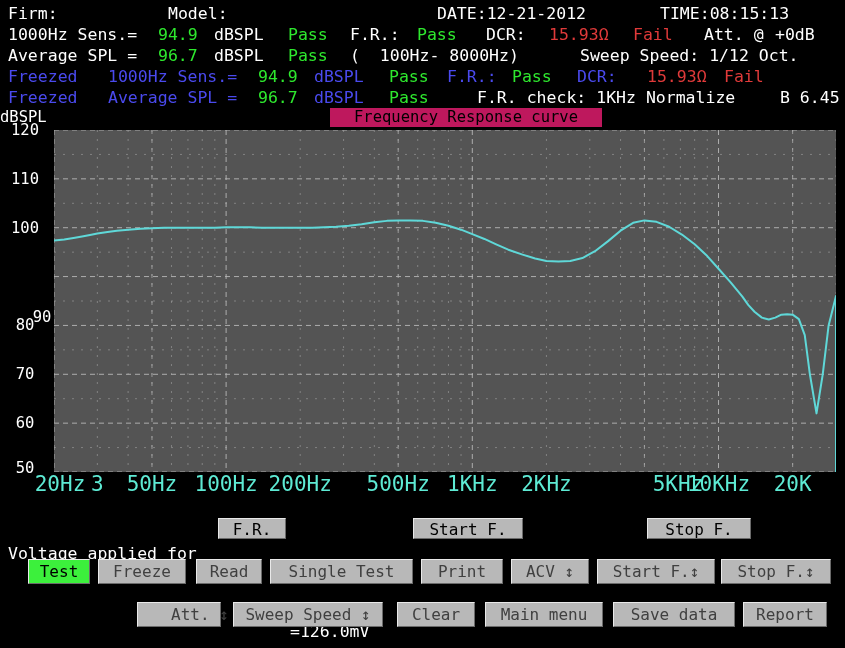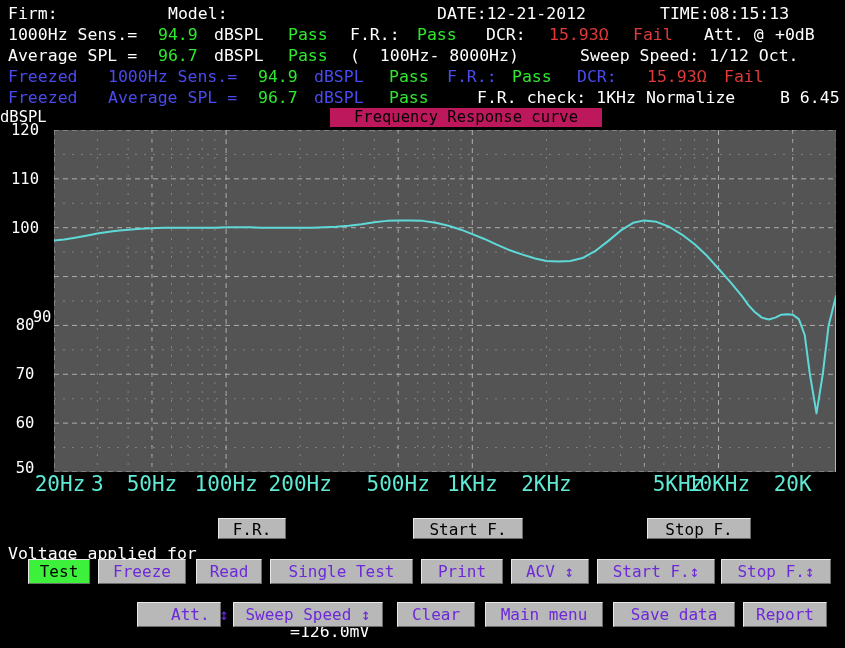--- a/index.html
+++ b/index.html
@@ -155,21 +155,21 @@
   }
   .btnrow.row1 { top: 559px; }
   .btnrow.row2 { top: 602px; }
 
   .btn {
     position: absolute;
     top: 0;
     height: 25px;
     line-height: 24px;
     background: #b8b8b8;
-    color: #6d28d9;
+    color: #404040;
     text-align: center;
     font-size: 16px;
     border-top: 1px solid #e9e9e9;
     border-left: 1px solid #e9e9e9;
     border-right: 1px solid #6a6a6a;
     border-bottom: 1px solid #6a6a6a;
     white-space: pre;
     box-sizing: border-box;
     cursor: pointer;
   }

